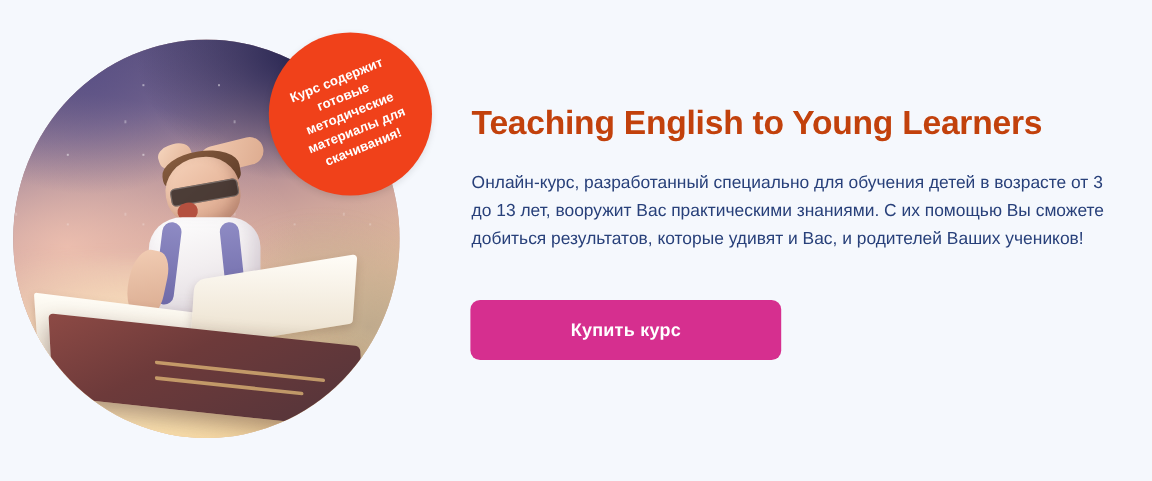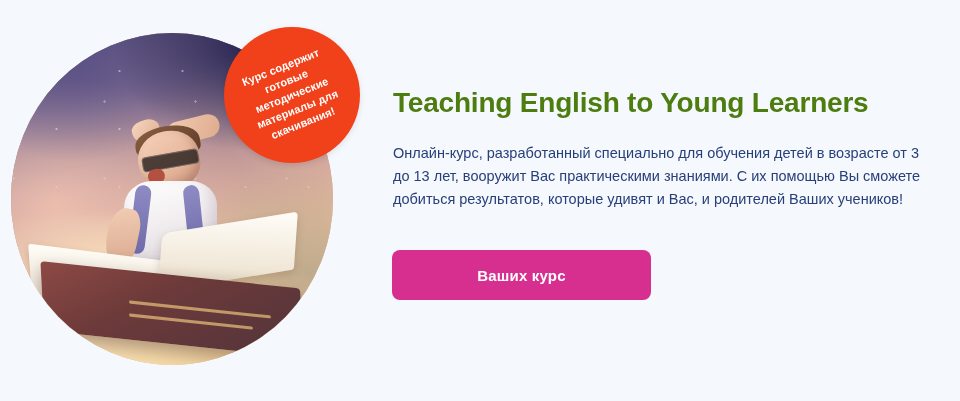--- a/index.html
+++ b/index.html
@@ -216,21 +216,21 @@
     position: absolute;
     left: 393px;
     top: 86px;
     width: 540px;
   }
   .headline {
     margin: 0;
     font-size: 28px;
     line-height: 34px;
     font-weight: 700;
-    color: #4d7c0f;
+    color: #c2410c;
     letter-spacing: -.2px;
   }
   .subtext {
     margin: 0;
     padding-top: 22px;
     font-size: 14.5px;
     line-height: 23px;
     color: #28407a;
     max-width: 530px;
   }
@@ -292,15 +292,15 @@
 методические
 материалы для
 скачивания!</div>
   </div>
 
   <div class="content">
     <h1 class="headline">Teaching English to Young Learners</h1>
     <p class="subtext">Онлайн-курс, разработанный специально для обучения детей в возрасте от 3 до 13 лет, вооружит Вас практическими знаниями. С их помощью Вы сможете добиться результатов, которые удивят и Вас, и родителей Ваших учеников!</p>
   </div>
 
-  <button class="cta">Ваших курс</button>
+  <button class="cta">Купить курс</button>
 
 </div>
 
 </body></html>

